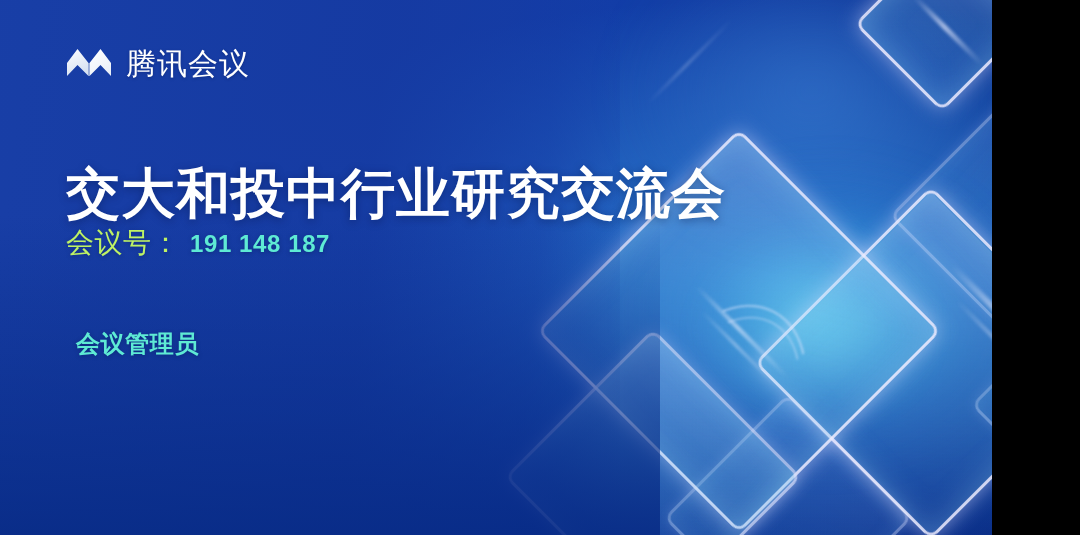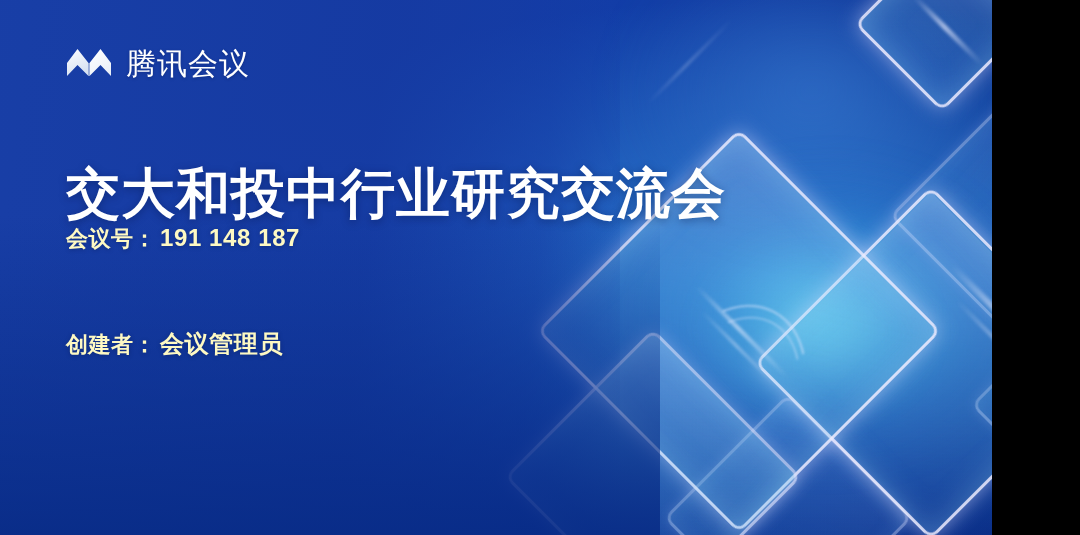--- a/index.html
+++ b/index.html
@@ -180,32 +180,32 @@
     left: 0;
     top: 224px;
   }
   .detail-row {
     display: flex;
     align-items: baseline;
     height: 52px;
     white-space: nowrap;
   }
   .detail-label {
-    color: #fef9c3;
-    font-size: 22px;
-    font-weight: bold;
+    color: #bef264;
+    font-size: 28px;
+    font-weight: normal;
     letter-spacing: 0.5px;
     text-shadow: 0 1px 4px rgba(0,18,64,0.35);
   }
   .detail-value {
-    color: #fef9c3;
+    color: #5eead4;
     font-size: 24px;
     font-weight: bold;
     letter-spacing: 0.6px;
-    margin-left: 4px;
+    margin-left: 10px;
     text-shadow: 0 1px 4px rgba(0,18,64,0.35);
   }
 </style>
 </head>
 <body>
 
 <div class="screen">
 
   <div class="bg-base"></div>
   <div class="bg-glow-tr"></div>
@@ -262,19 +262,18 @@
     <div class="meeting-title">交大和投中行业研究交流会</div>
 
     <div class="details">
       <div class="detail-row">
         <span class="detail-label">会议号：</span>
         <span class="detail-value">191 148 187</span>
       </div>
       <div class="detail-row">
       </div>
       <div class="detail-row">
-        <span class="detail-label">创建者：</span>
         <span class="detail-value">会议管理员</span>
       </div>
     </div>
 
   </div>
 </div>
 
 </body></html>

